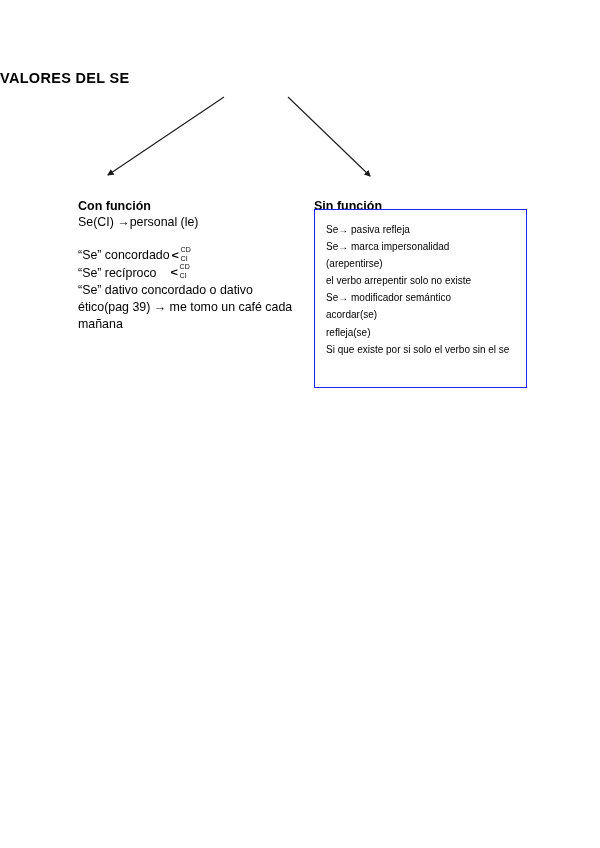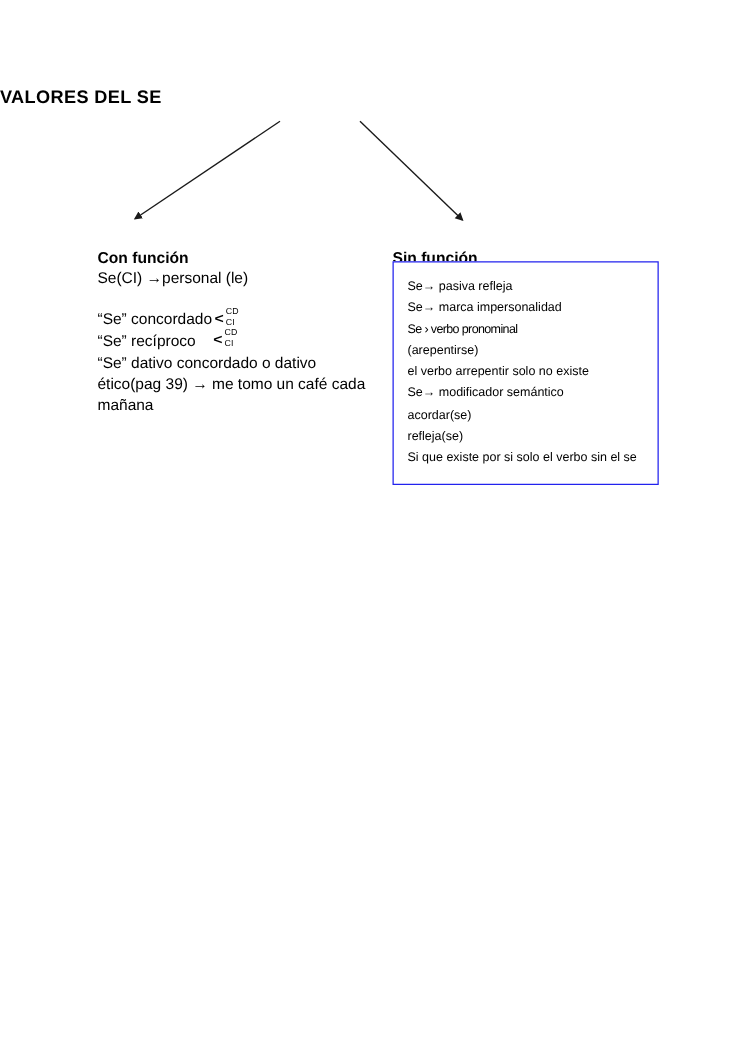--- a/index.html
+++ b/index.html
@@ -180,21 +180,20 @@
 
     </div>
   </div>
 
   <div class="heading heading-right">Sin función</div>
 
   <div class="right-box">
     <div class="inner">
       <div class="row">Se→ pasiva refleja</div>
       <div class="row">Se→ marca impersonalidad</div>
-      <div class="row arrow-thin">Se › verbo pronominal</div>
       <div class="row blue">(arepentirse)</div>
       <div class="row blue">el verbo arrepentir solo no existe</div>
       <div class="row">Se→ modificador semántico</div>
       <div class="row blue">acordar(se)</div>
       <div class="row blue">refleja(se)</div>
       <div class="row wrap blue">Si que existe por si solo el verbo sin el se</div>
     </div>
   </div>
 
 </div>

